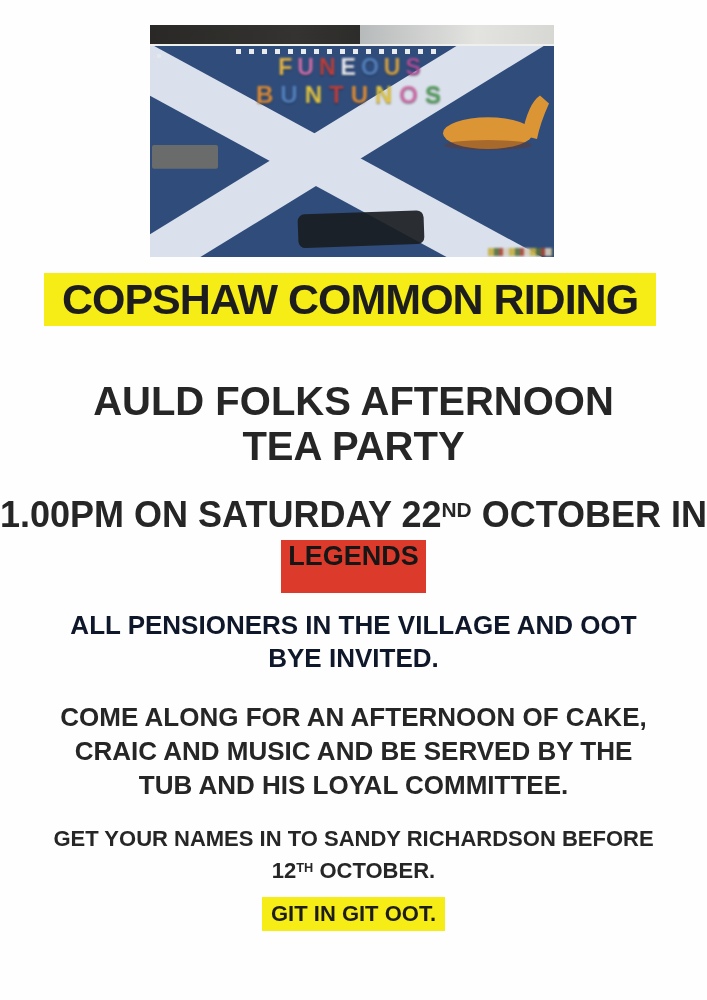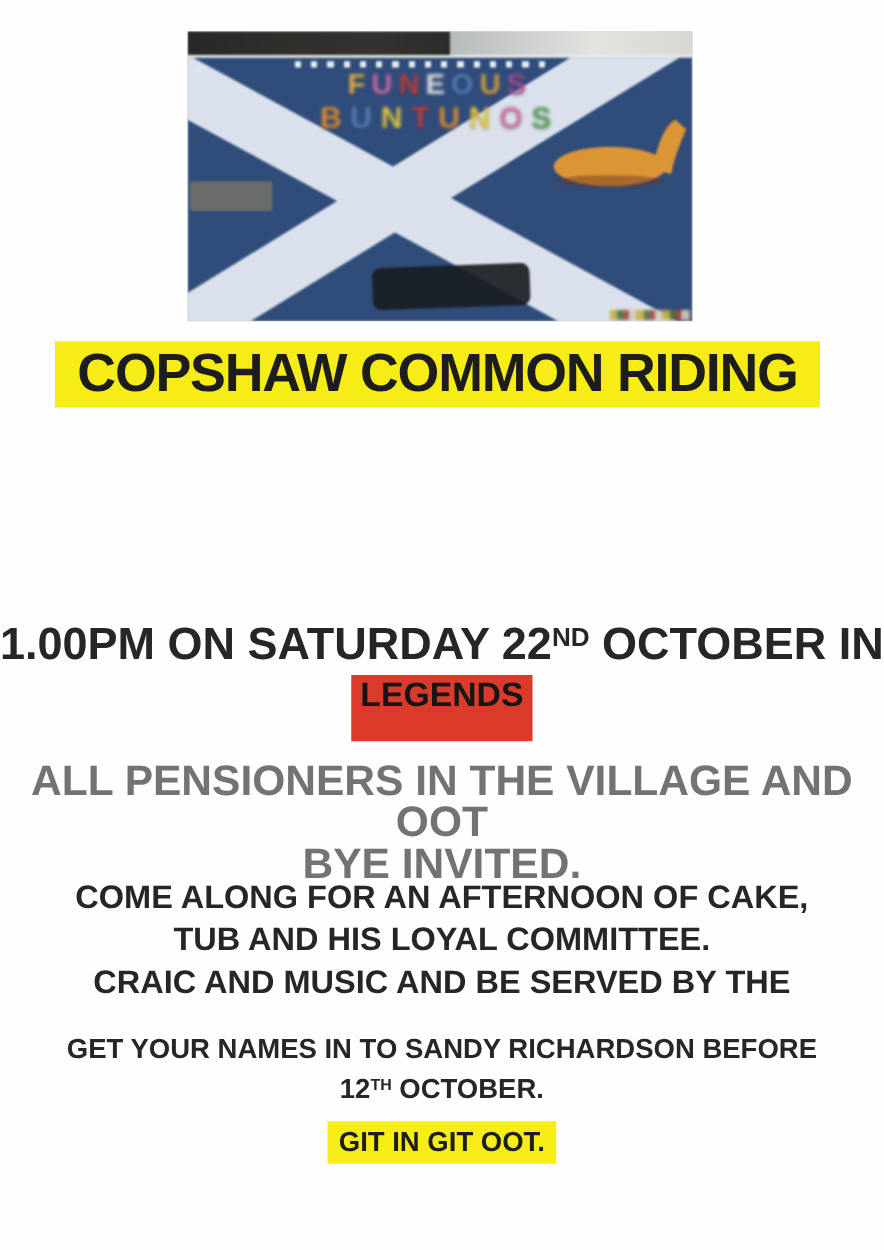--- a/index.html
+++ b/index.html
@@ -54,21 +54,21 @@
   .bold { font-weight:bold; }
 
   .heading { top:379px; font-size:40px; line-height:45px; letter-spacing:0px; color:#262626; }
   .dateline { top:494px; font-size:36px; color:#262626; }
   .ordinal { font-size:0.58em; vertical-align:0.5em; letter-spacing:0; }
   .venue-row { top:540px; }
   .venue {
     display:inline-block; background:var(--highlight-red,#dc3b2c);
     color:#161616; font-size:27px; font-weight:bold; padding:1px 7px 21px;
   }
-  .para1 { top:609px; font-size:34px; line-height:33px; color:#737373; }
+  .para1 { top:609px; font-size:26px; line-height:33px; color:#0f172a; }
   .para2 { top:700px; font-size:26px; line-height:34px; color:#262626;text-align:center; }
   .para3 { top:824px; font-size:22px; line-height:29px; color:#262626; }
   .footer-row { top:897px; }
   .footer-slogan {
     display:inline-block; background:var(--highlight-yellow,#f6ec16);
     font-size:22px; font-weight:bold; padding:4px 9px 4px; color:#1d1d1d;
   }
 </style>
 </head>
 <body>
@@ -100,36 +100,40 @@
         </div>
         <div class="mini-strip"></div>
       </div>
     </div>
   </div>
 
   <div class="abs title-band">
     <span class="title-text">COPSHAW COMMON RIDING</span>
   </div>
 
+  <div class="abs center-row heading bold">
+    <div>AULD FOLKS AFTERNOON</div>
+    <div>TEA PARTY</div>
+  </div>
 
   <div class="abs center-row dateline bold"><span>1.00PM ON SATURDAY 22</span><span class="ordinal">ND</span><span> OCTOBER IN</span></div>
 
   <div class="abs center-row venue-row">
     <span class="venue">LEGENDS</span>
   </div>
 
   <div class="abs center-row para1 bold">
     <div>ALL PENSIONERS IN THE VILLAGE AND OOT</div>
     <div>BYE INVITED.</div>
   </div>
 
   <div class="abs center-row para2 bold">
     <div>COME ALONG FOR AN AFTERNOON OF CAKE,</div>
+    <div>CRAIC AND MUSIC AND BE SERVED BY THE</div>
     <div>TUB AND HIS LOYAL COMMITTEE.</div>
-    <div>CRAIC AND MUSIC AND BE SERVED BY THE</div>
   </div>
 
   <div class="abs center-row para3 bold">
     <div>GET YOUR NAMES IN TO SANDY RICHARDSON BEFORE</div>
     <div><span>12</span><span class="ordinal">TH</span><span> OCTOBER.</span></div>
   </div>
 
   <div class="abs center-row footer-row">
     <span class="footer-slogan">GIT IN GIT OOT.</span>
   </div>

